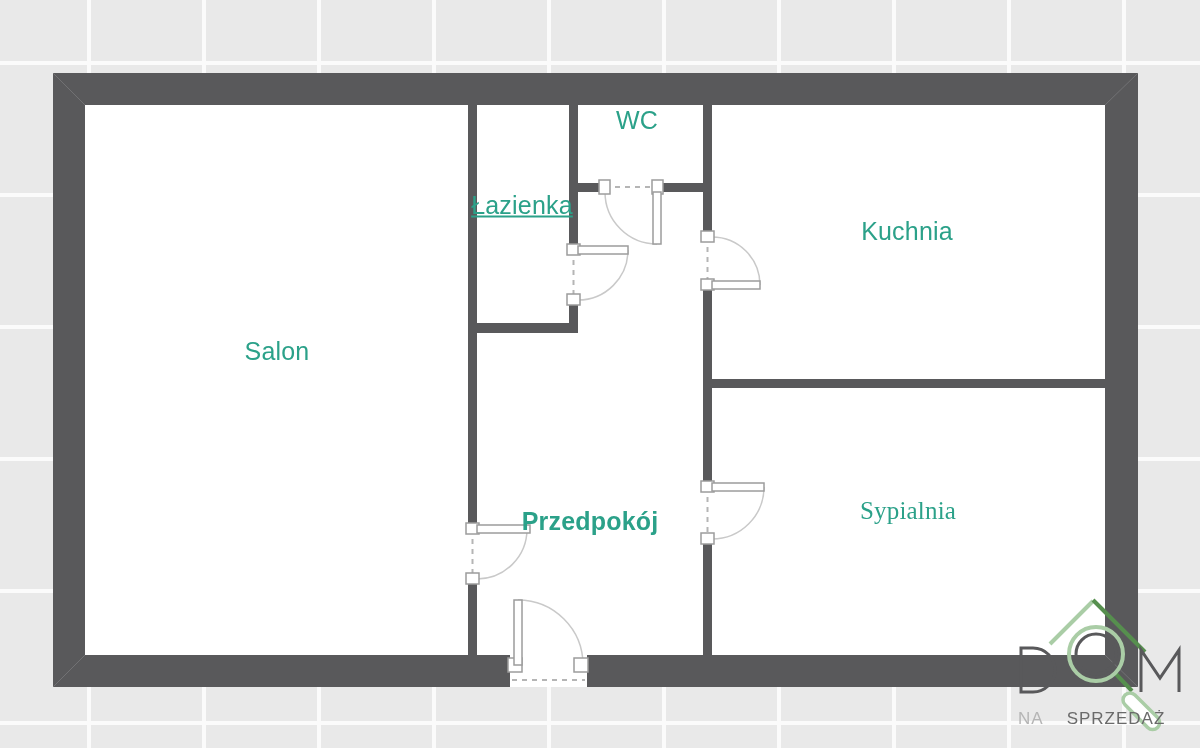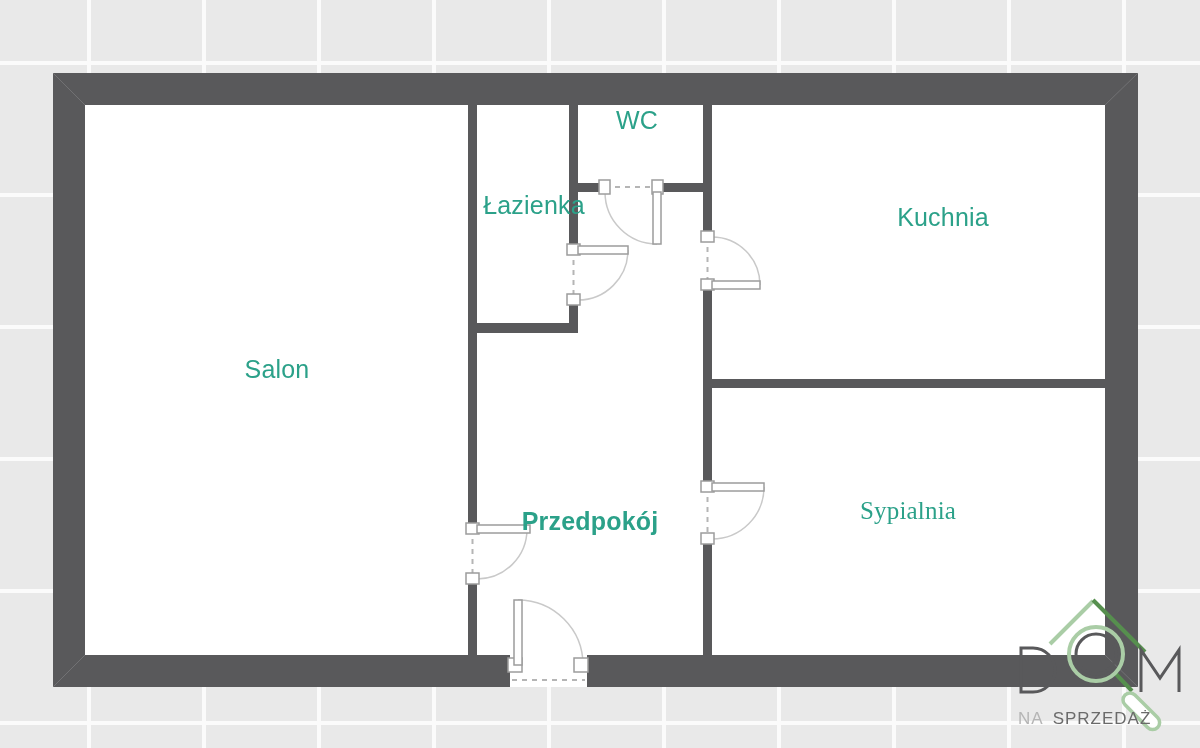--- a/index.html
+++ b/index.html
@@ -29,21 +29,21 @@
   .room-label{
     position:absolute;transform:translate(-50%,-50%);
     color:#2ba189;font-size:25px;letter-spacing:.2px;
     white-space:nowrap;line-height:1;
   }
   
   .logo-tagline{
     position:absolute;left:1018px;top:710px;
     font-size:17px;letter-spacing:1px;white-space:nowrap;line-height:1;
   }
-  .logo-tagline .na{color:#b5b5b5;margin-right:9px;}
+  .logo-tagline .na{color:#b5b5b5;margin-right:23px;}
   .logo-tagline .sprzedaz{color:#6a6a6a;}
   .sr-only{position:absolute;width:1px;height:1px;overflow:hidden;opacity:0;pointer-events:none;}
 </style>
 </head>
 <body>
 
 <div class="stage">
 
   <svg class="plan-svg" width="1200" height="748" viewBox="0 0 1200 748">
 
@@ -113,24 +113,24 @@
       <line x1="1093" y1="600" x2="1145" y2="652" stroke="#568f4e" stroke-width="4"></line>
       <line x1="1114" y1="672" x2="1132" y2="691" stroke="#568f4e" stroke-width="4"></line>
       <rect x="1130" y="690" width="46" height="14" rx="7" transform="rotate(45 1130 690)" fill="#ffffff" stroke="#aacda6" stroke-width="3.5"></rect>
       <circle cx="1096" cy="654" r="27" fill="none" stroke="#aacda6" stroke-width="4"></circle>
       <circle cx="1096" cy="654" r="20" fill="none" stroke="#59595b" stroke-width="3"></circle>
       <path d="M1033,648 L1021,648 L1021,692 L1033,692 A22 22 0 0 0 1033,648 Z" fill="none" stroke="#59595b" stroke-width="3"></path>
       <path d="M1141,692 L1141,650 L1160,678 L1179,650 L1179,692" fill="none" stroke="#59595b" stroke-width="3"></path>
     </g>
   </svg>
 
-  <div class="room-label" style="left:277px;top:369px;">Salon</div>
-  <div class="room-label" style="left:534px;top:205px;">Łazienka</div>
+  <div class="room-label" style="left:277px;top:351px;">Salon</div>
+  <div class="room-label" style="left:522px;top:205px;text-decoration:underline;">Łazienka</div>
   <div class="room-label" style="left:637px;top:120px;">WC</div>
-  <div class="room-label" style="left:907px;top:217px;margin-left:36px;">Kuchnia</div>
+  <div class="room-label" style="left:907px;top:231px;">Kuchnia</div>
   <div class="room-label" style="left:590px;top:521px;font-weight:bold;">Przedpokój</div>
   <div class="room-label" style="left:908px;top:510px;font-family:Liberation Serif, serif;">Sypialnia</div>
 
   <span class="sr-only">DOM</span>
 
   <div class="logo-tagline">
     <span class="na">NA</span><span class="sprzedaz">SPRZEDAŻ</span>
   </div>
 
 </div>

